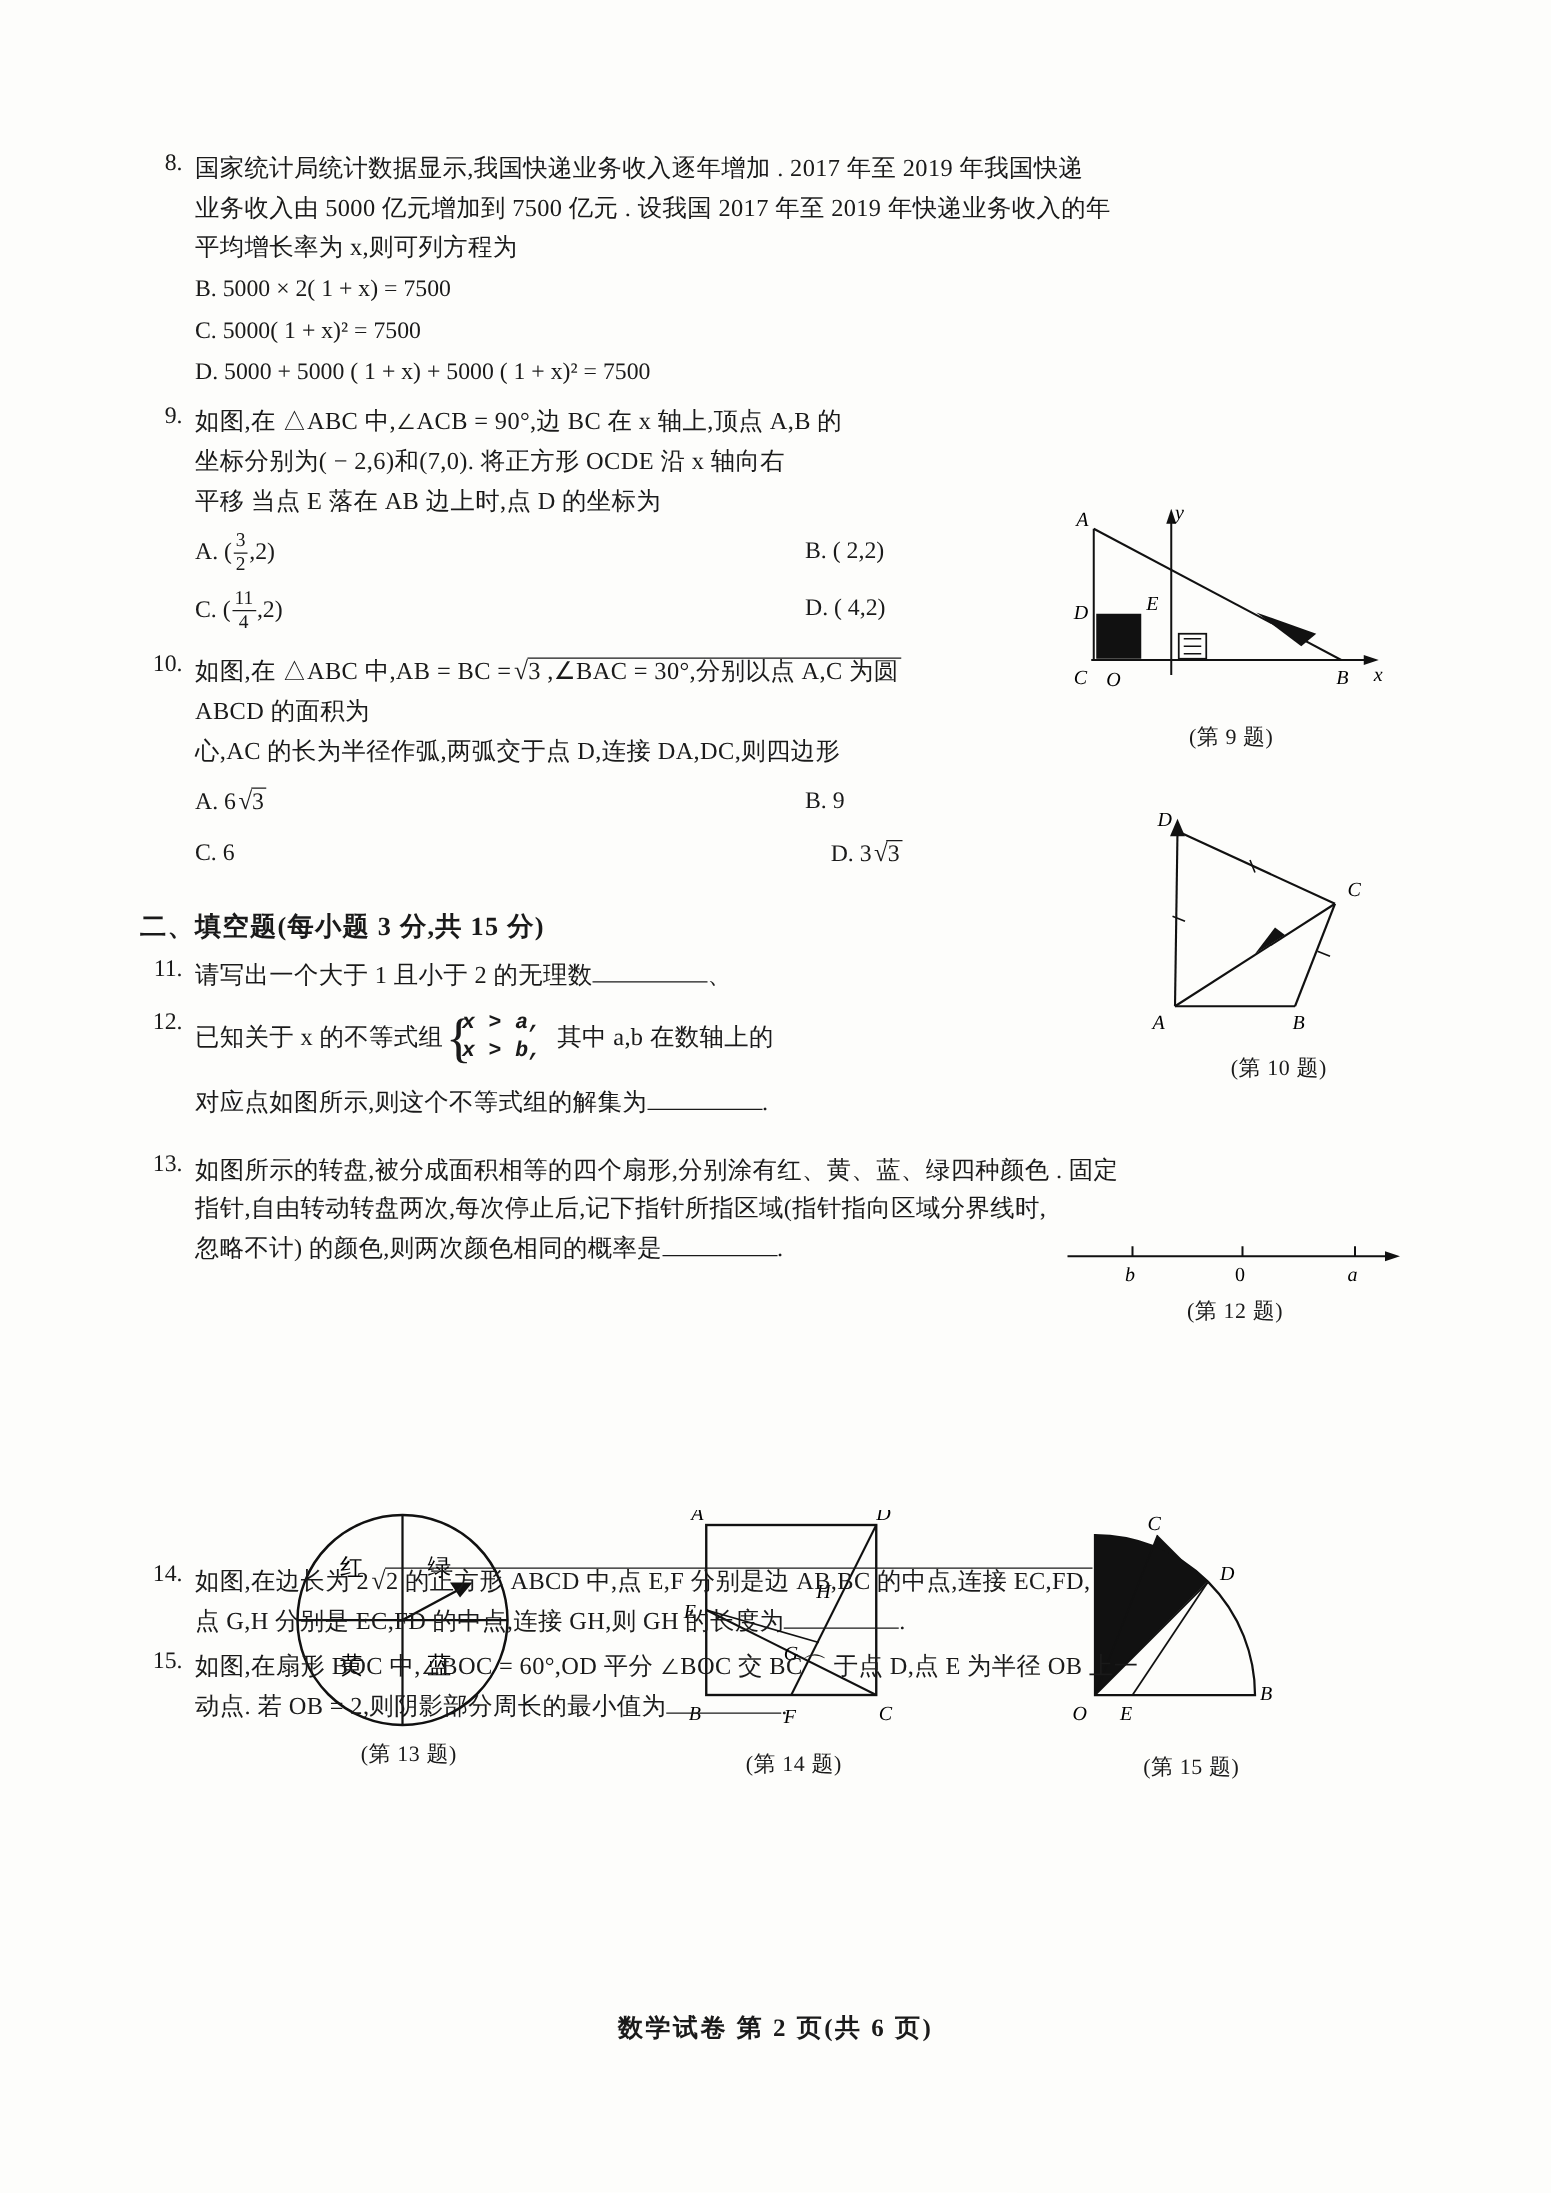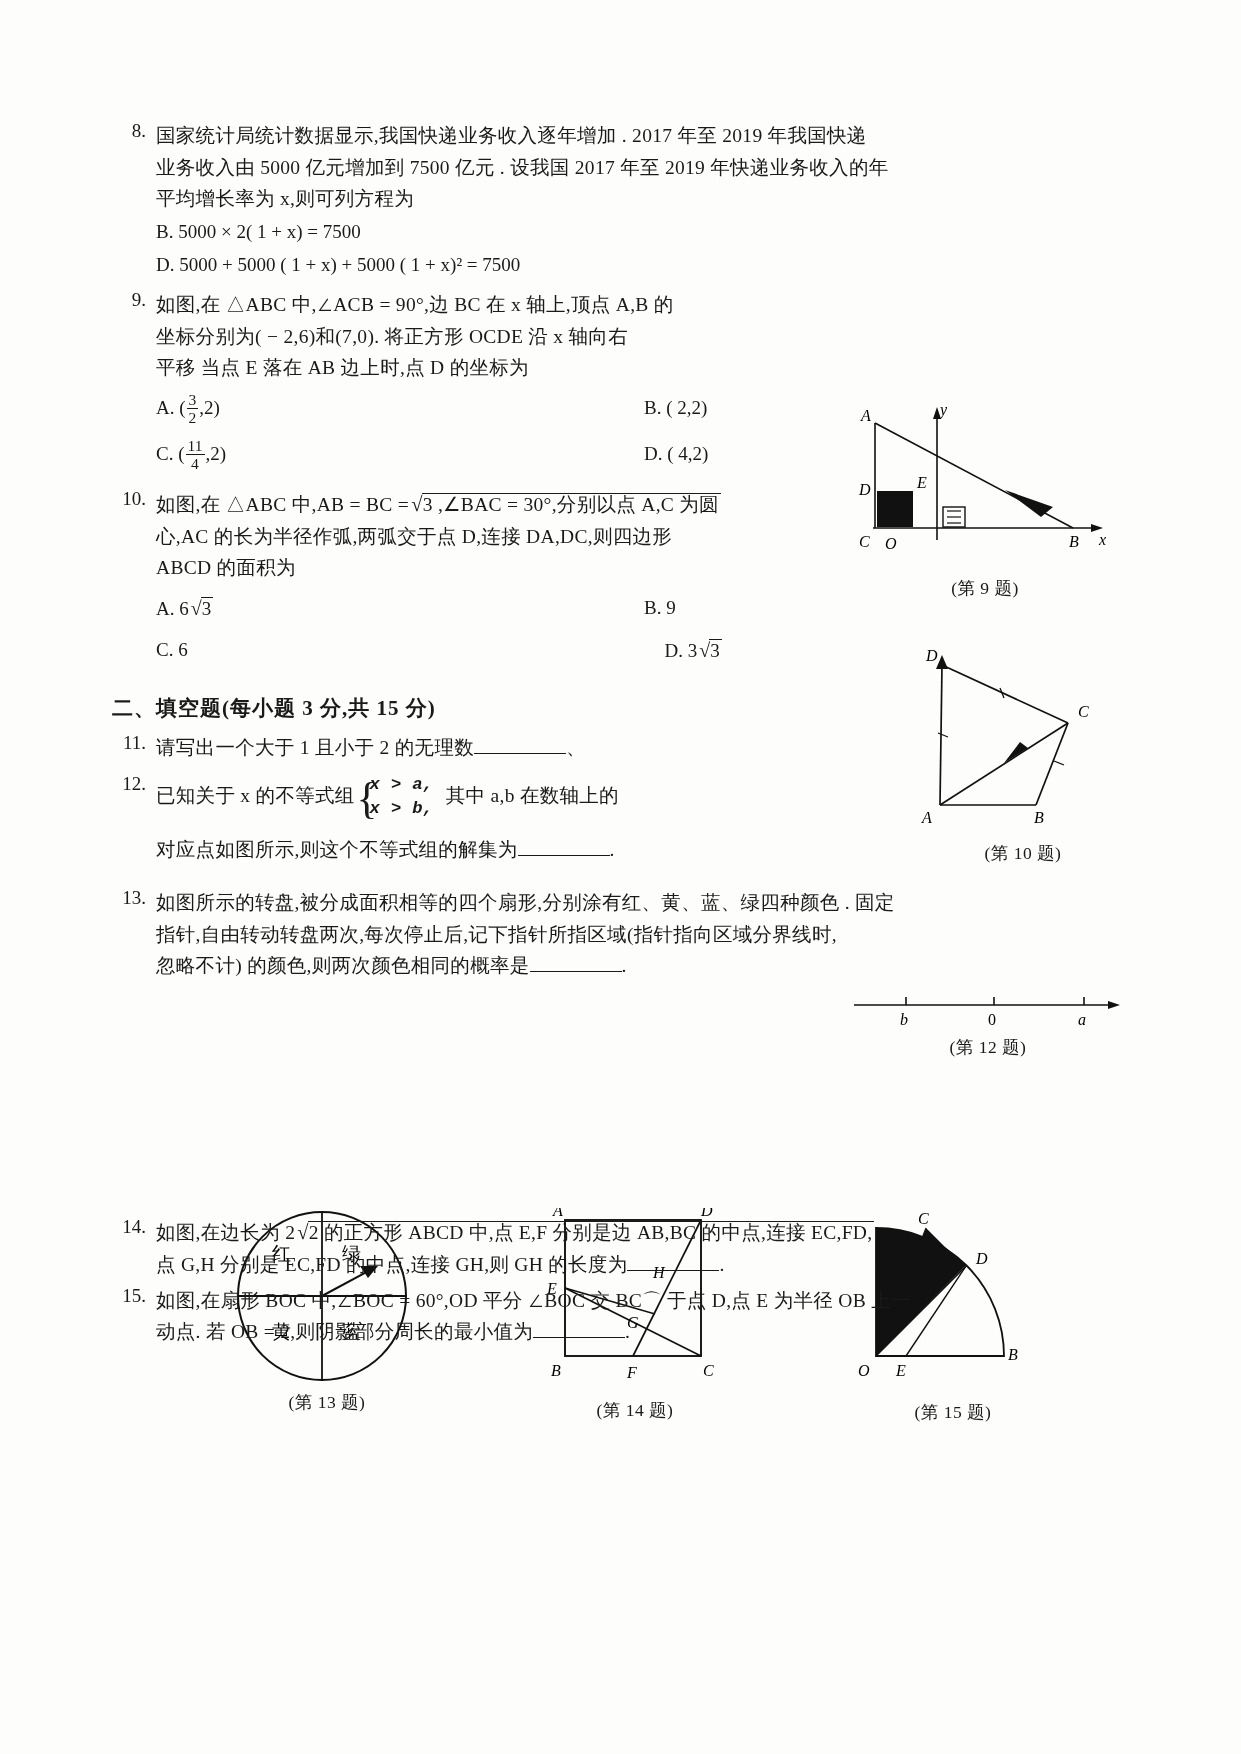--- a/index.html
+++ b/index.html
@@ -268,20 +268,21 @@
   <div class="content">
 
     <div class="q">
       <div class="qnum">8.</div>
       <div class="qbody">
         <div>国家统计局统计数据显示,我国快递业务收入逐年增加 . 2017 年至 2019 年我国快递</div>
         <div>业务收入由 5000 亿元增加到 7500 亿元 . 设我国 2017 年至 2019 年快递业务收入的年</div>
         <div>平均增长率为 x,则可列方程为</div>
       </div>
       <div class="opt-wide">B.  5000 × 2( 1 + x) = 7500</div>
+      <div class="opt-wide">C.  5000( 1 + x)² = 7500</div>
       <div class="opt-wide">D.  5000 + 5000 ( 1 + x) + 5000 ( 1 + x)² = 7500</div>
     </div>
 
     <div class="q" style="margin-top:8px;">
       <div class="qnum">9.</div>
       <div class="qbody" style="width:700px;">
         <div>如图,在 △ABC 中,∠ACB = 90°,边 BC 在 x 轴上,顶点 A,B 的</div>
         <div>坐标分别为( − 2,6)和(7,0). 将正方形 OCDE 沿 x 轴向右</div>
         <div>平移 当点 E 落在 AB 边上时,点 D 的坐标为</div>
       </div>
@@ -298,22 +299,22 @@
         <div class="opt">D.  ( 4,2)</div>
       </div>
     </div>
 
     <div class="q" style="margin-top:14px;">
       <div class="qnum">10.</div>
       <div class="qbody" style="width:760px;">
         <div>
           <span>如图,在 △ABC 中,AB = BC =</span><span class="sqrt"><span class="rad">√</span><span class="bar">3 ,∠BAC = 30°,分别以点 A,C 为圆</span></span>
         </div>
+        <div>ABCD 的面积为</div>
         <div>心,AC 的长为半径作弧,两弧交于点 D,连接 DA,DC,则四边形</div>
-        <div>ABCD 的面积为</div>
       </div>
       <div class="opt-row" style="margin-top:8px;">
         <div class="opt">
           <span>A. 6</span><span class="sqrt"><span class="rad">√</span><span class="bar">3</span></span>
         </div>
         <div class="opt">B. 9</div>
       </div>
       <div class="opt-row" style="margin-top:8px;gap:41px;">
         <div class="opt">C. 6</div>
         <div class="opt">
@@ -373,13 +374,14 @@
       <div class="qbody">
         <div>如图,在扇形 BOC 中,∠BOC = 60°,OD 平分 ∠BOC 交 BC⌒ 于点 D,点 E 为半径 OB 上一</div>
         <div>
           <span>动点. 若 OB = 2,则阴影部分周长的最小值为</span><span class="fill-line"></span><span>.</span>
         </div>
       </div>
     </div>
 
   </div>
 
+  <div class="footer">数学试卷  第 2 页(共 6 页)</div>
 </div>
 
 </body></html>

